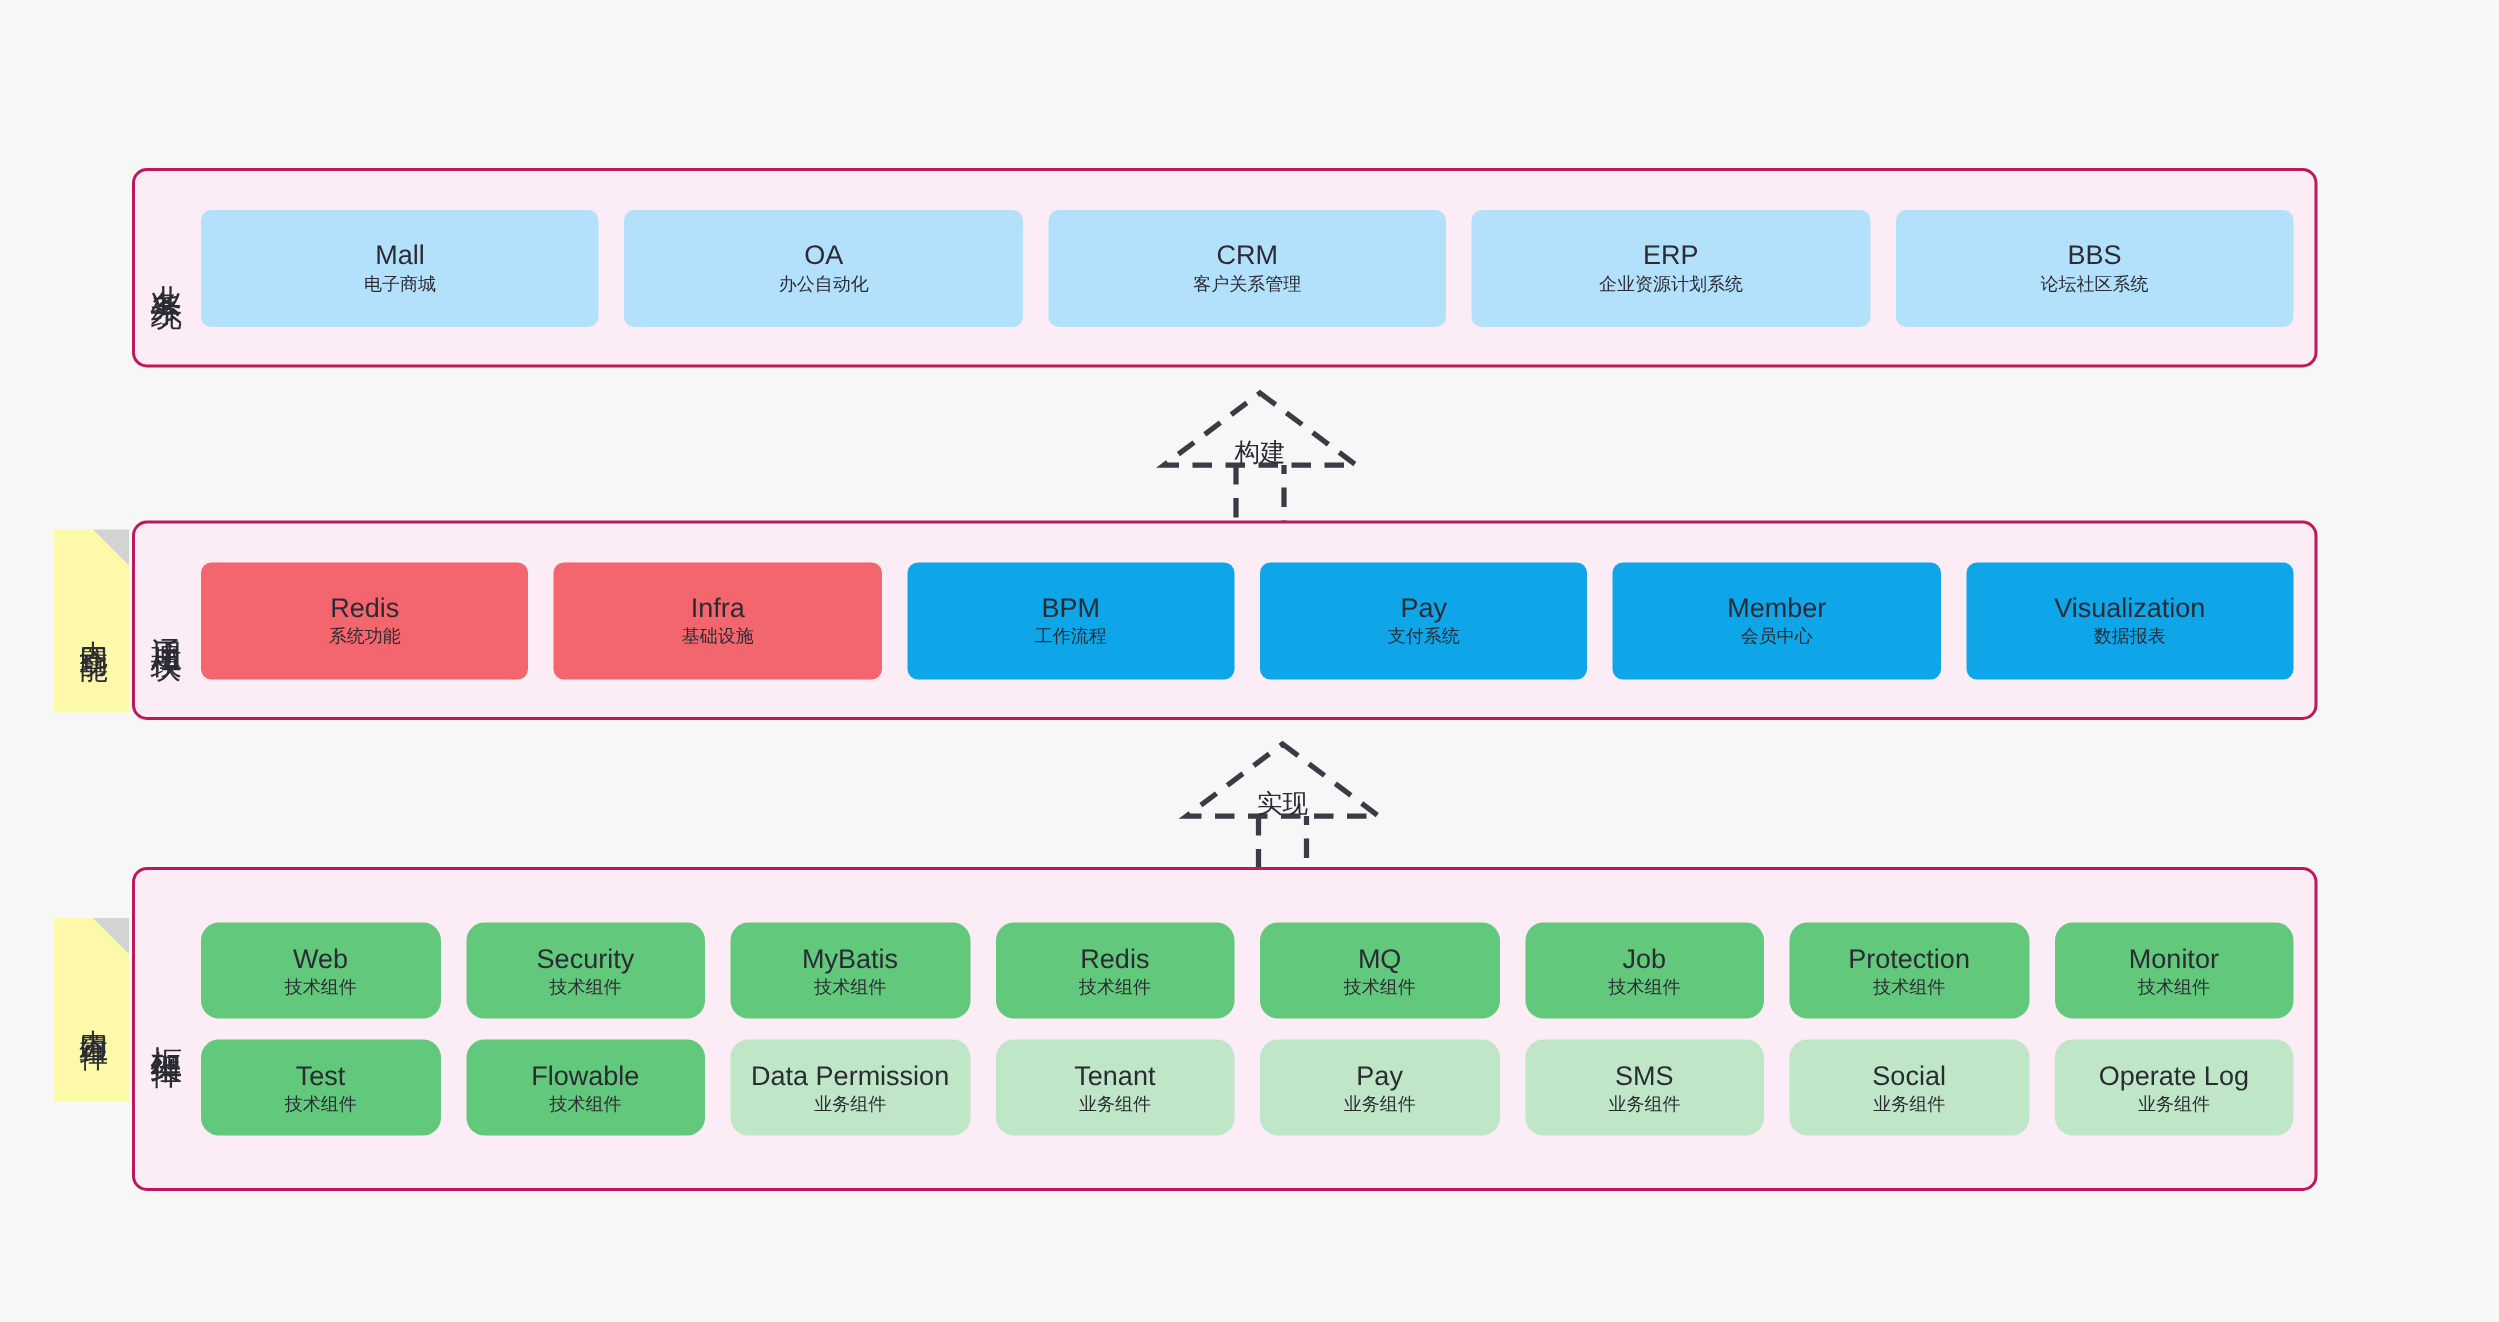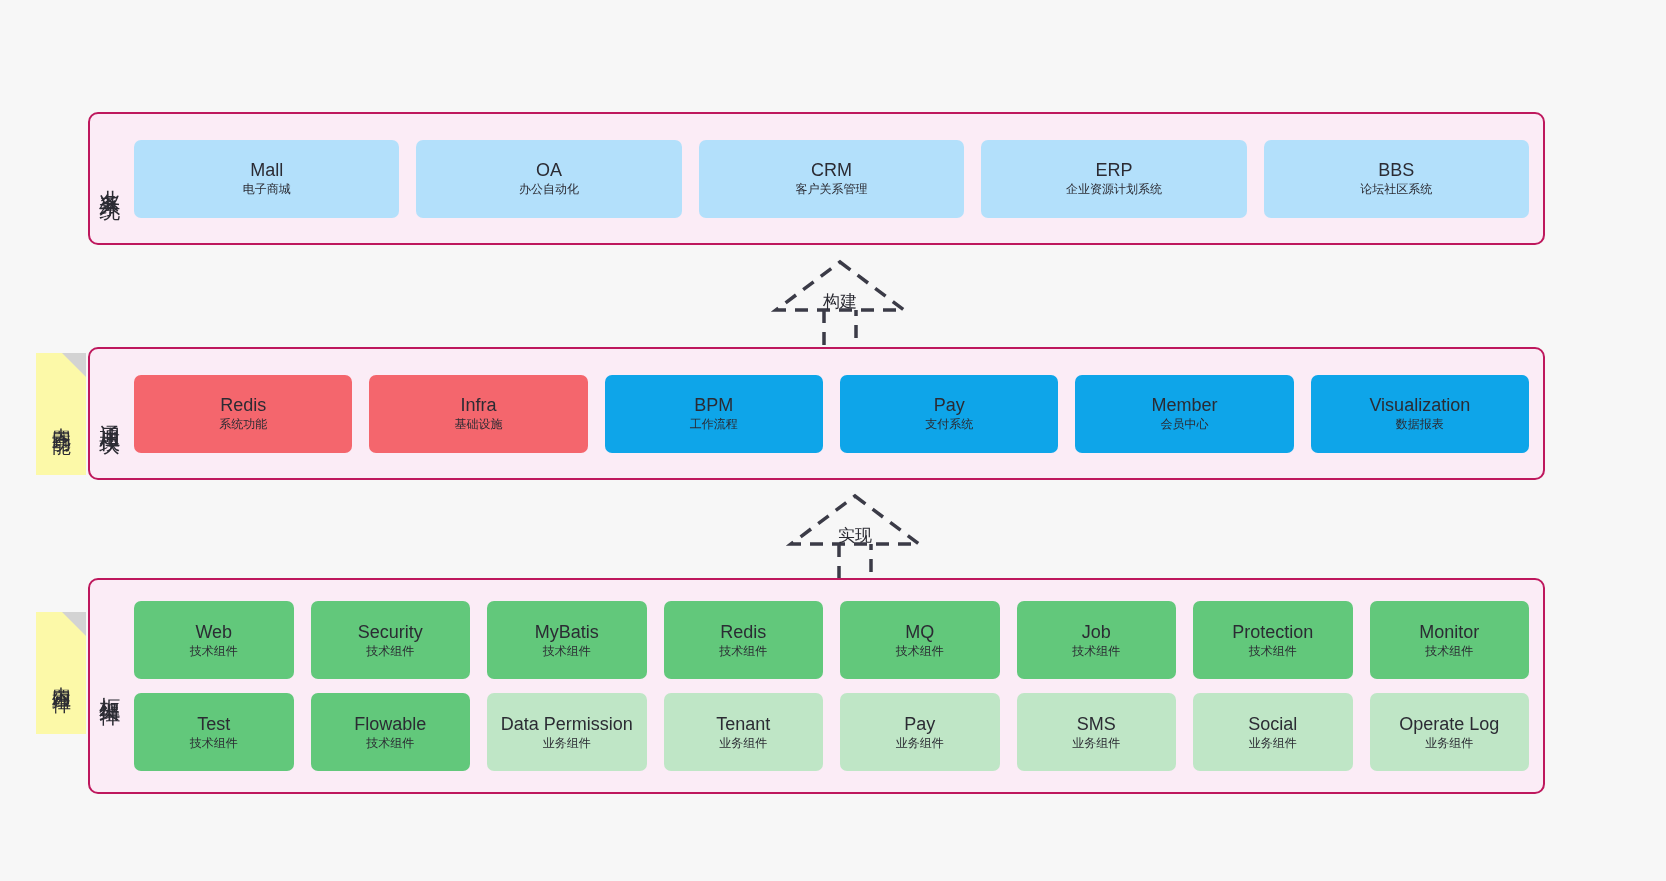--- a/index.html
+++ b/index.html
@@ -86,21 +86,21 @@
   #layer-business .card { height: 78px; }
 
   
   #layer-modules { left: 88px; top: 347px; width: 1457px; height: 133px; }
   #layer-modules .layer-body { padding-right: 14px; }
   #layer-modules .card { height: 78px; }
 
   
   #layer-framework { left: 88px; top: 578px; width: 1457px; height: 216px; }
   #layer-framework .layer-body { padding-right: 14px; gap: 14px; }
-  #layer-framework .card { height: 78px; }
+  #layer-framework .card { height: 64px; border-radius: 12px; }
 
   
   .sticky {
     position: absolute;
     width: 50px;
     background: #fcf9a8;
     color: #2b2b33;
     display: flex;
     align-items: center;
     justify-content: center;

